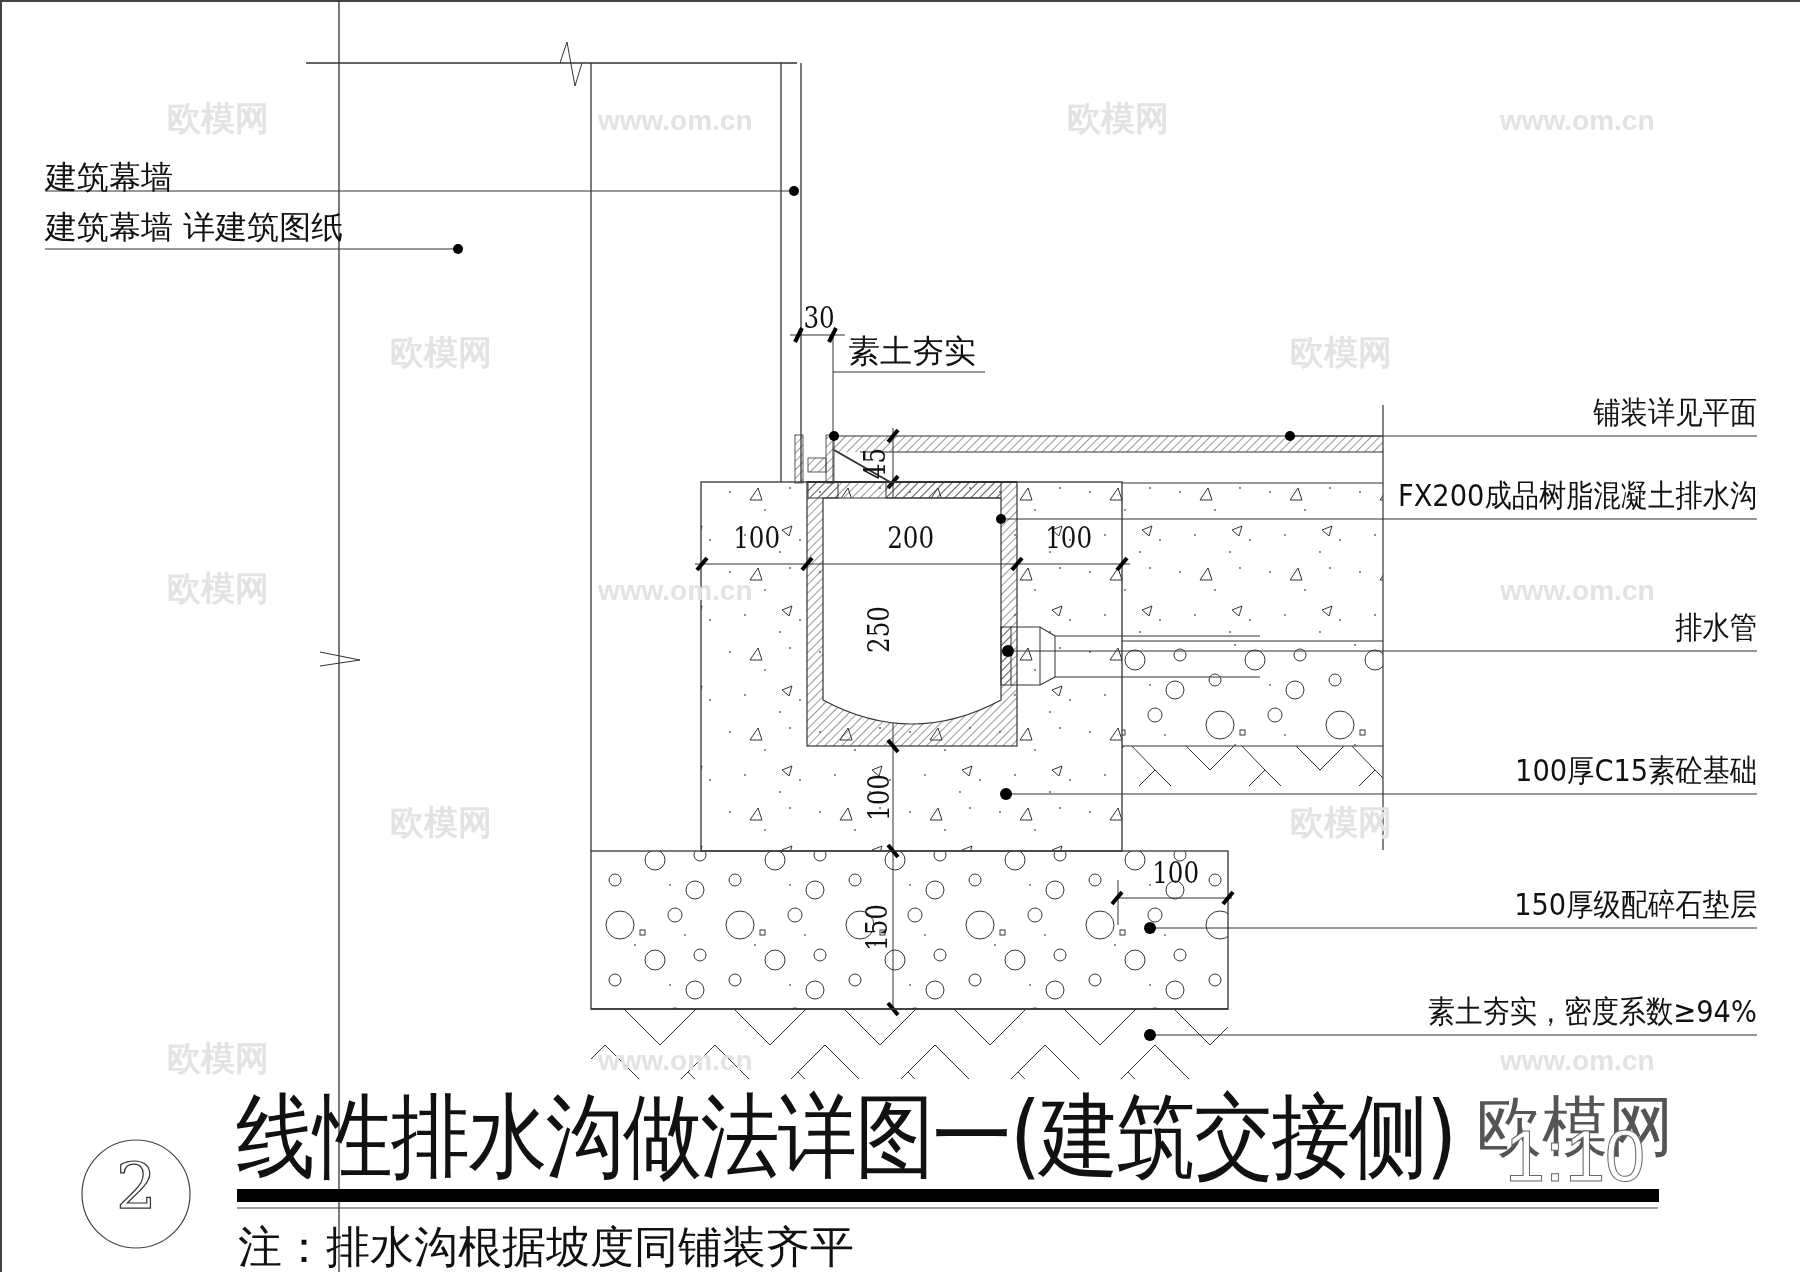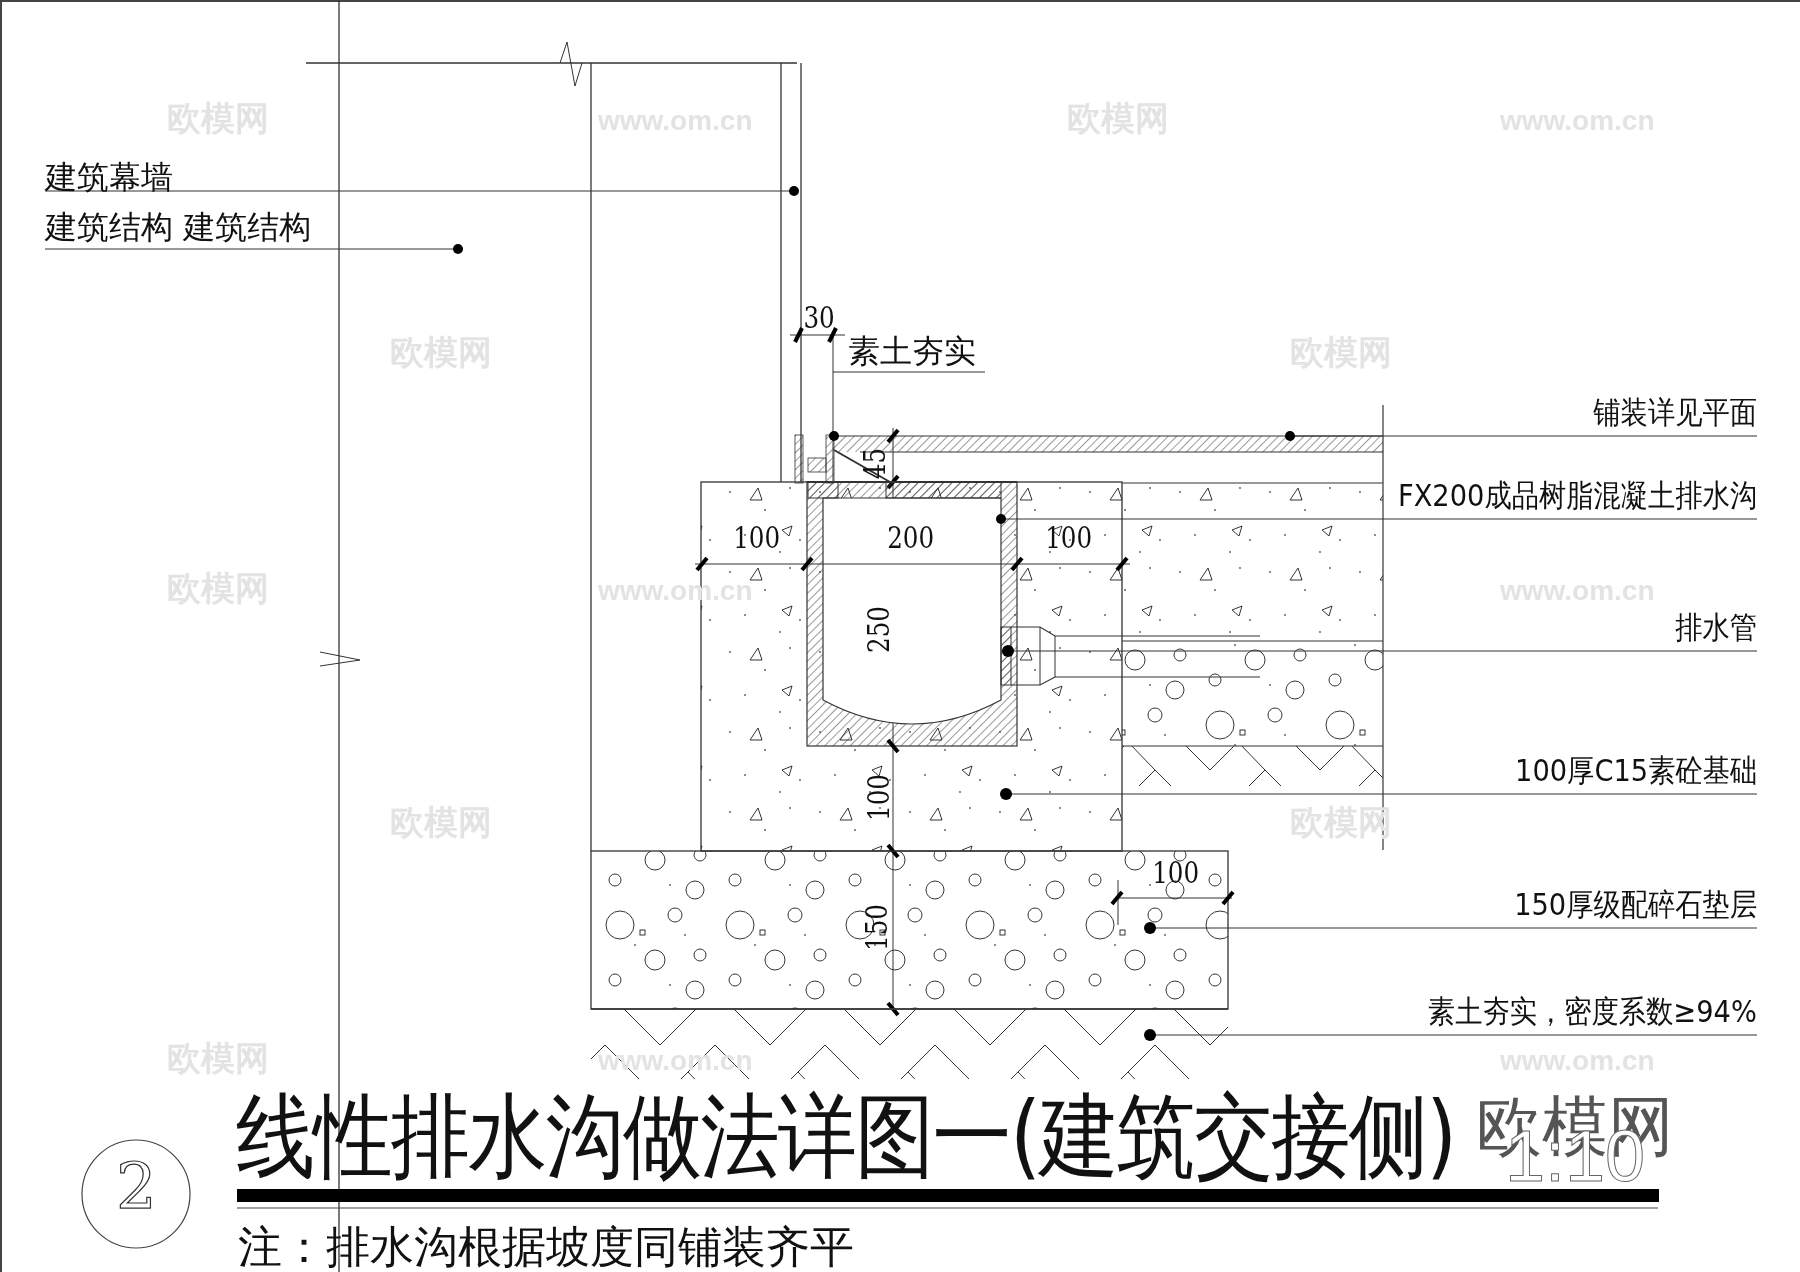--- a/index.html
+++ b/index.html
@@ -160,21 +160,21 @@
 <div class="wm wm-cn" style="left:167px;top:566px;">欧模网</div>
 <div class="wm wm-url" style="left:598px;top:575px;">www.om.cn</div>
 <div class="wm wm-url" style="left:1500px;top:575px;">www.om.cn</div>
 <div class="wm wm-cn" style="left:390px;top:800px;">欧模网</div>
 <div class="wm wm-cn" style="left:1290px;top:800px;">欧模网</div>
 <div class="wm wm-cn" style="left:167px;top:1036px;">欧模网</div>
 <div class="wm wm-url" style="left:598px;top:1045px;">www.om.cn</div>
 <div class="wm wm-url" style="left:1500px;top:1045px;">www.om.cn</div>
 
 <div class="lbl leader" style="left:45px;top:147px;margin-top:9px;">建筑幕墙</div>
-<div class="lbl leader" style="left:45px;top:206px;">建筑结构 建筑结构</div>
+<div class="lbl leader" style="left:45px;top:206px;">建筑幕墙 详建筑图纸</div>
 
 <div class="lbl leader" style="left:848px;top:330px;">素土夯实</div>
 
 <div class="lbl leader-r" style="right:43px;top:392px;">铺装详见平面</div>
 <div class="lbl leader-r" style="right:43px;top:475px;">FX200成品树脂混凝土排水沟</div>
 <div class="lbl leader-r" style="right:43px;top:607px;">排水管</div>
 <div class="lbl leader-r" style="right:43px;top:750px;">100厚C15素砼基础</div>
 <div class="lbl leader-r" style="right:43px;top:884px;">150厚级配碎石垫层</div>
 <div class="lbl leader-r" style="right:43px;top:991px;">素土夯实，密度系数≥94%</div>
 

